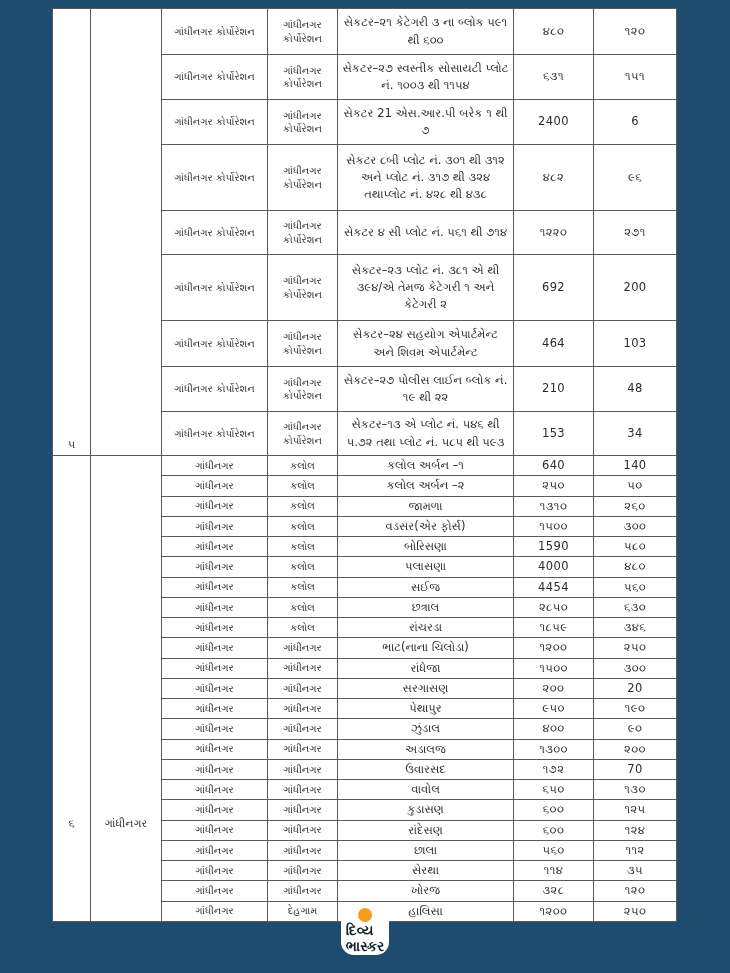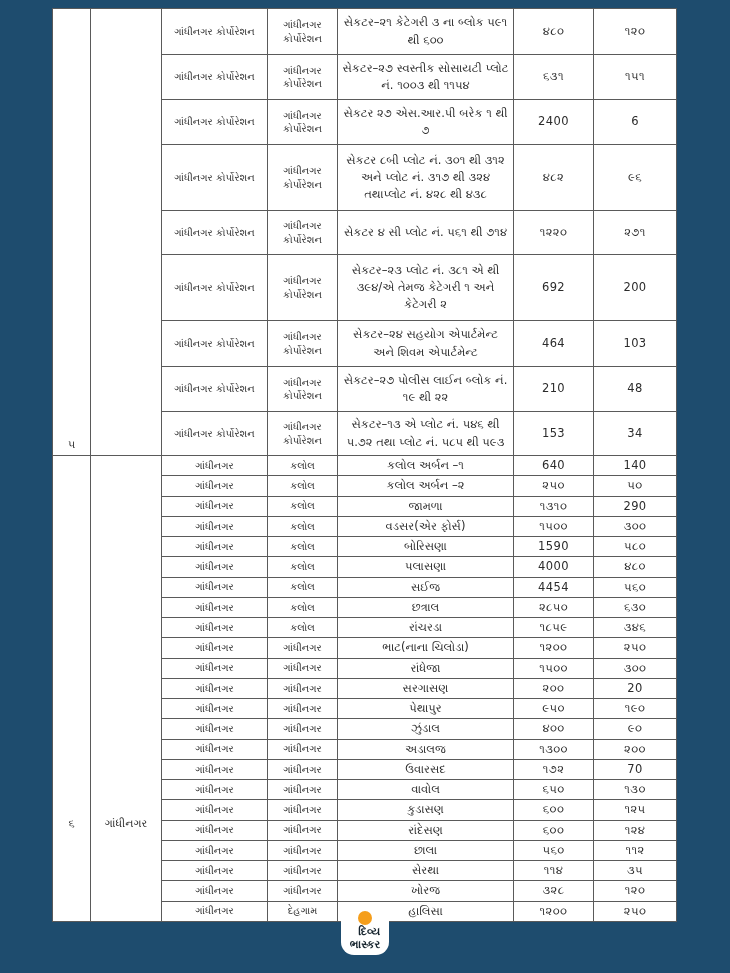--- a/index.html
+++ b/index.html
@@ -48,24 +48,24 @@
   }
   .logo-sun {
     width: 14px;
     height: 14px;
     border-radius: 50%;
     background: var(--accent, #F59E1B);
     margin-bottom: 1px;
   }
   .logo-name {
     font-weight: 700;
-    font-size: 11px;
+    font-size: 14px;
     line-height: 1.12;
     color: var(--logo-ink, #16242E);
-    text-align: right;
+    text-align: left;
   }
   .logo-name span { display: block; }
 </style>
 </head>
 <body>
 
 <div class="page">
 
   <div class="sheet">
     <table class="grid">
@@ -91,21 +91,21 @@
           <tr style="height: 45px;">
             <td class="small">ગાંધીનગર કોર્પોરેશન</td>
             <td class="small">ગાંધીનગર કોર્પોરેશન</td>
             <td class="area">સેકટર–૨૭ સ્વસ્તીક સોસાયટી પ્લોટ નં. ૧૦૦૩ થી ૧૧૫૪</td>
             <td class="num">૬૩૧</td>
             <td class="num">૧૫૧</td>
           </tr>
           <tr style="height: 45px;">
             <td class="small">ગાંધીનગર કોર્પોરેશન</td>
             <td class="small">ગાંધીનગર કોર્પોરેશન</td>
-            <td class="area">સેકટર ૨૭ એસ.આર.પી બરેક ૧ થી ૭</td>
+            <td class="area">સેકટર 21 એસ.આર.પી બરેક ૧ થી ૭</td>
             <td class="num">2400</td>
             <td class="num">6</td>
           </tr>
           <tr style="height: 66px;">
             <td class="small">ગાંધીનગર કોર્પોરેશન</td>
             <td class="small">ગાંધીનગર કોર્પોરેશન</td>
             <td class="area">સેકટર ૮બી પ્લોટ નં. ૩૦૧ થી ૩૧૨ અને પ્લોટ નં. ૩૧૭ થી ૩૨૪ તથાપ્લોટ નં. ૪૨૮ થી ૪૩૮</td>
             <td class="num">૪૮૨</td>
             <td class="num">૯૬</td>
           </tr>
@@ -158,21 +158,21 @@
             <td class="small">કલોલ</td>
             <td class="area">કલોલ અર્બન –૨</td>
             <td class="num">૨૫૦</td>
             <td class="num">૫૦</td>
           </tr>
           <tr style="height: 19.5px;">
             <td class="small">ગાંધીનગર</td>
             <td class="small">કલોલ</td>
             <td class="area">જામળા</td>
             <td class="num">૧૩૧૦</td>
-            <td class="num">290</td>
+            <td class="num">૨૬૦</td>
           </tr>
           <tr style="height: 19.5px;">
             <td class="small">ગાંધીનગર</td>
             <td class="small">કલોલ</td>
             <td class="area">વડસર(એર ફોર્સ)</td>
             <td class="num">૧૫૦૦</td>
             <td class="num">૩૦૦</td>
           </tr>
           <tr style="height: 19.5px;">
             <td class="small">ગાંધીનગર</td>

